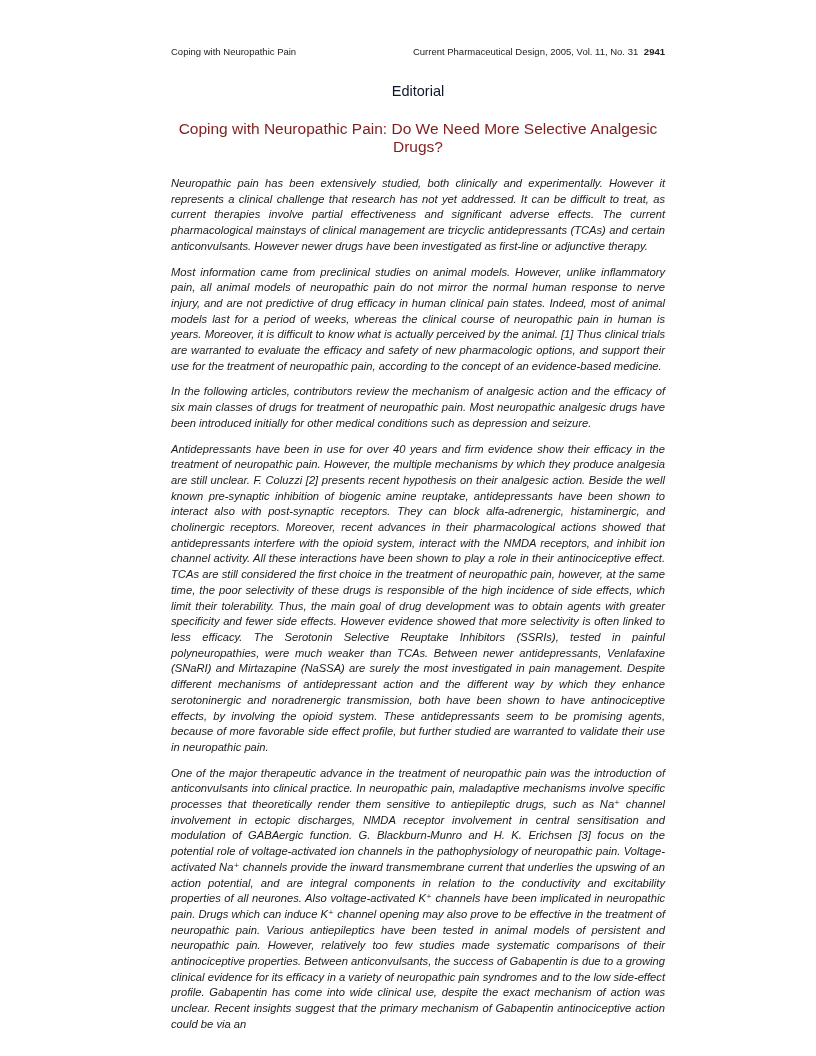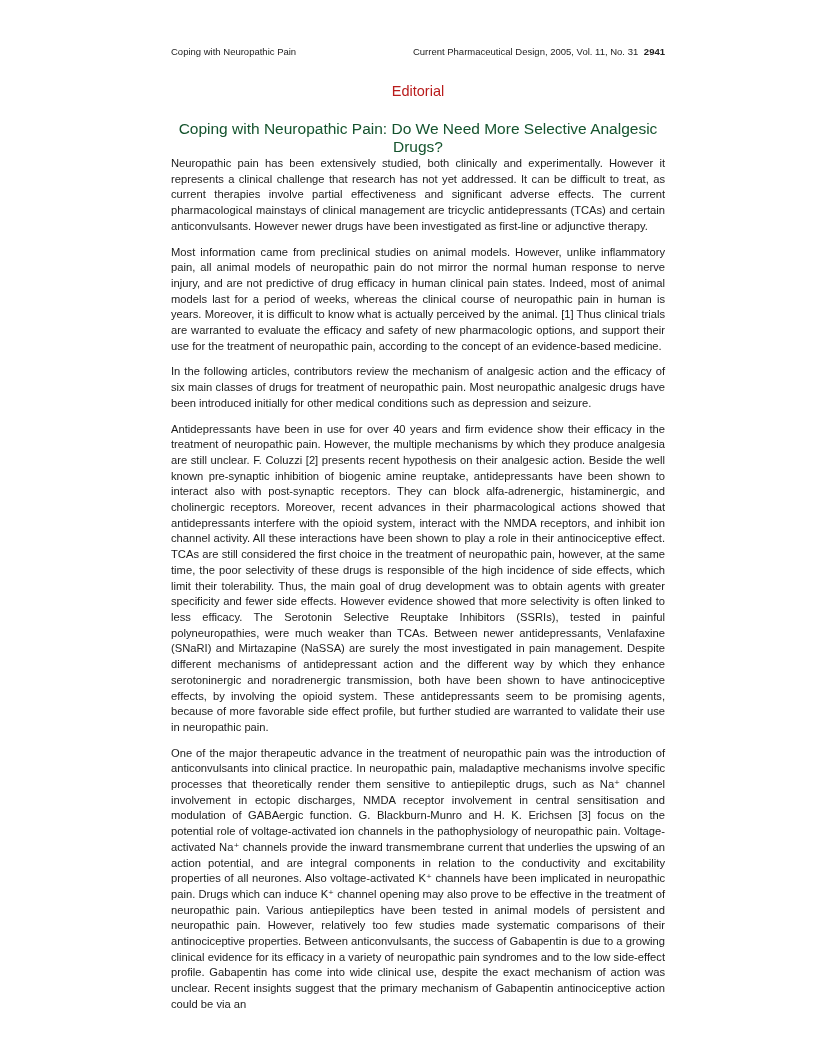--- a/index.html
+++ b/index.html
@@ -32,30 +32,32 @@
   }
   .page-number {
     font-weight: bold;
     margin-left: 3px;
   }
   .section-label {
     text-align: center;
     font-size: 14.5px;
     line-height: 17px;
     margin-top: 26px;
-    color: #b91c1c;
+    color: #0f172a;
   }
   .article-title {
     text-align: center;
     font-size: 15.5px;
     line-height: 18px;
     margin-top: 20px;
-    color: #14532d;
+    color: #7f1d1d;
   }
   .article-body {
+    margin-top: 20px;
+    font-style: italic;
   }
   .article-body p {
     margin: 0 0 10px 0;
     font-size: 11.2px;
     line-height: 15.7px;
     text-align: justify;
     color: #1b1b1b;
   }
 </style>
 </head>

